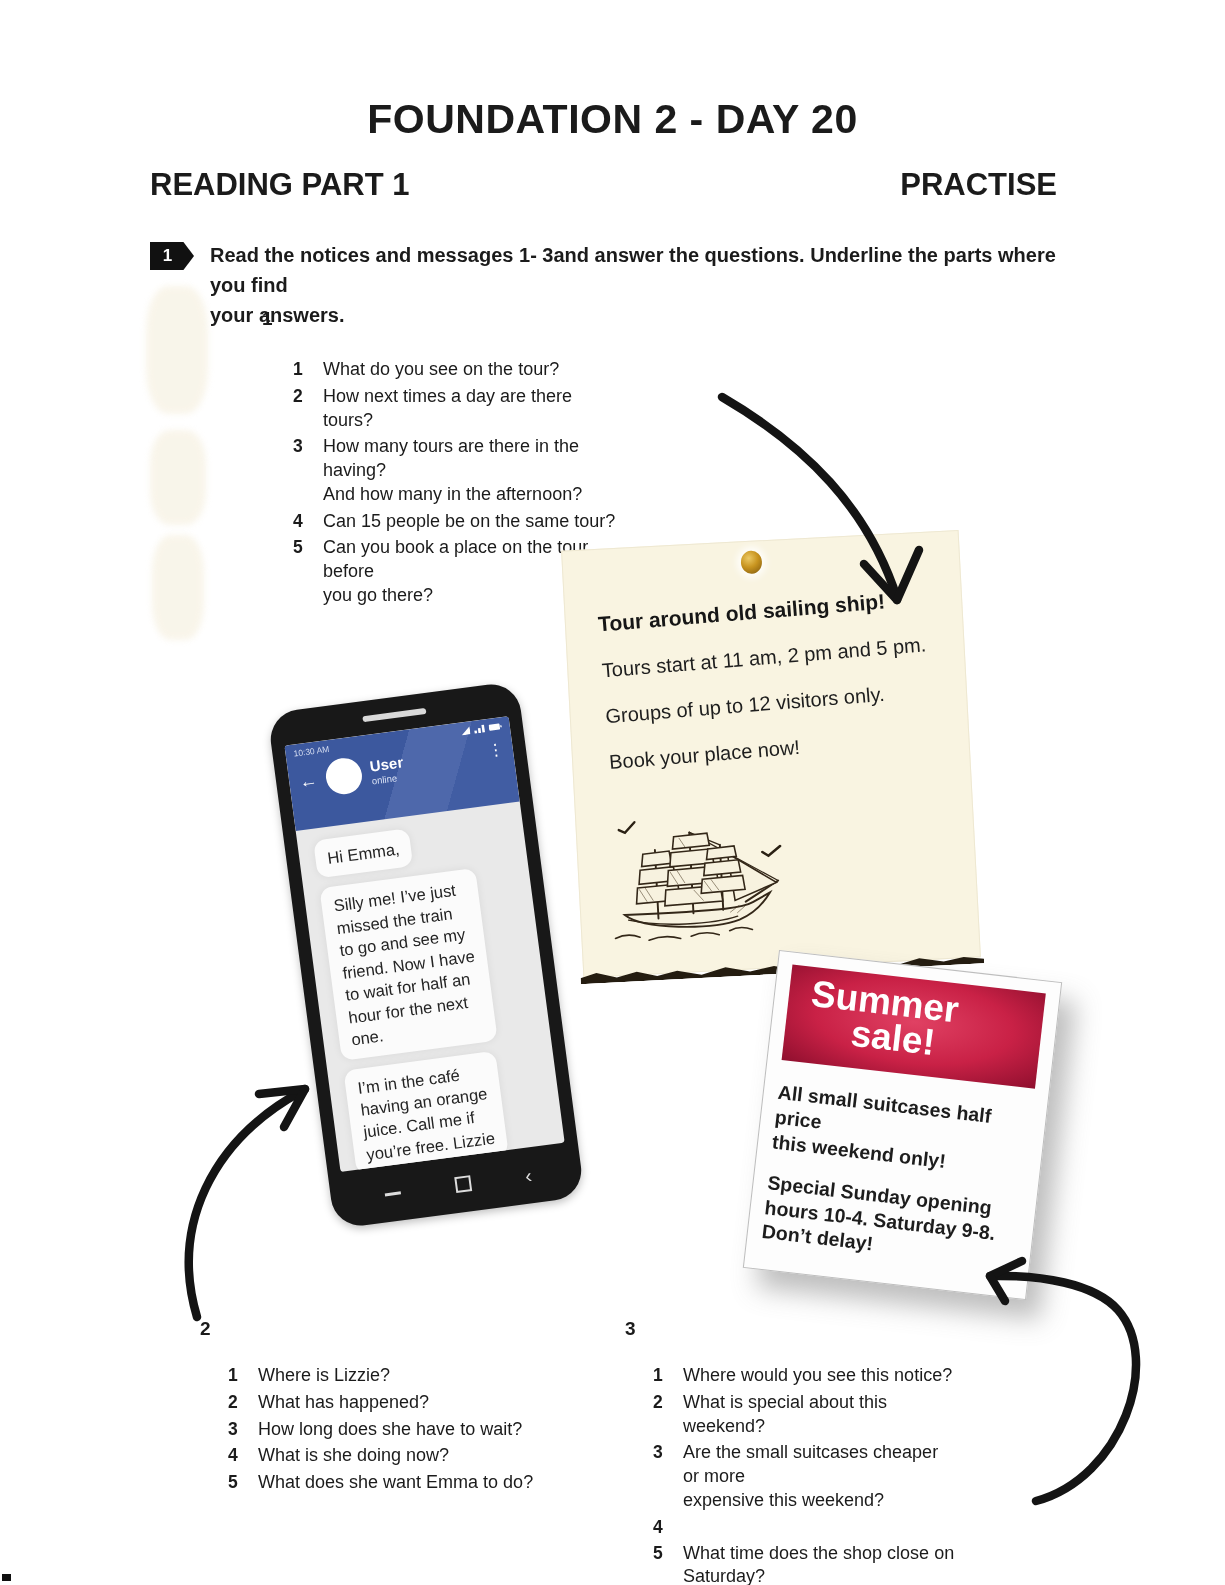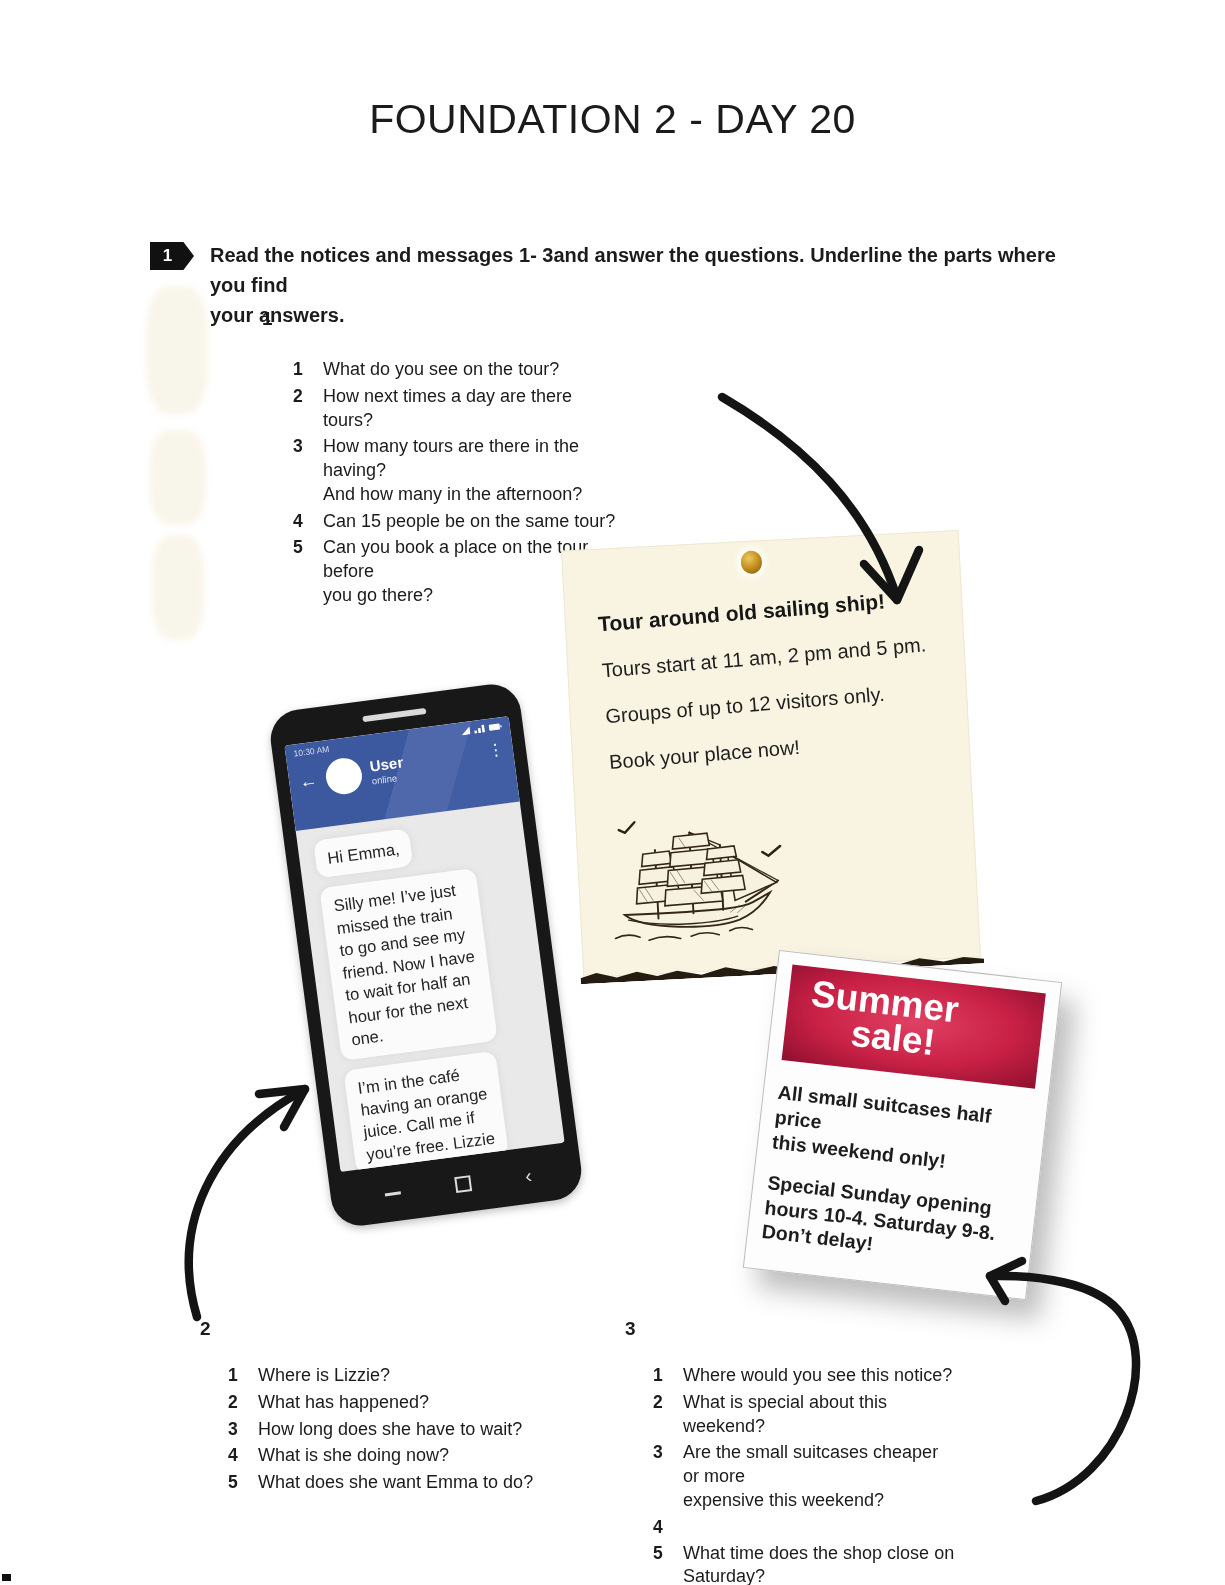--- a/index.html
+++ b/index.html
@@ -4,21 +4,21 @@
 <style>
   html,body{margin:0;padding:0;background:#888;}
   .page{
     position:relative; width:1225px; height:1585px; background:#ffffff;
     font-family:"Liberation Sans", sans-serif; color:#1b1b1b; overflow:hidden;
     margin:0 auto;
   }
   
   .page-title{
     position:absolute; top:96px; left:0; width:100%;
-    text-align:center; font-size:41px; font-weight:400; letter-spacing:.5px;
+    text-align:center; font-size:41px; font-weight:700; letter-spacing:.5px;
   }
   .subrow{
     position:absolute; top:167px; left:150px; right:168px;
     display:flex; justify-content:space-between;
     font-size:31px; font-weight:700;
   }
   .instruction-wrap{ position:absolute; top:240px; left:150px; width:940px; display:flex; }
   .badge{
     flex:0 0 auto; width:44px; height:28px; background:#111; color:#fff;
     clip-path:polygon(0 0,76% 0,100% 50%,76% 100%,0 100%);
@@ -136,20 +136,24 @@
 <body>
 
 <div class="page">
 
   <div class="smudge" style="left:146px;top:286px;width:62px;height:128px;"></div>
   <div class="smudge" style="left:150px;top:430px;width:56px;height:95px;"></div>
   <div class="smudge" style="left:152px;top:535px;width:52px;height:105px;"></div>
   <div class="corner-mark"></div>
 
   <div class="page-title">FOUNDATION 2 - DAY 20</div>
+  <div class="subrow">
+    <span>READING PART 1</span>
+    <span>PRACTISE</span>
+  </div>
   <div class="instruction-wrap">
     <div class="badge">1</div>
     <div class="instruction">Read the notices and messages 1- 3and answer the questions. Underline the parts where you find
 your answers.</div>
   </div>
 
   <div class="qset" id="qset1">
     <div class="qset-label">1</div>
     <div class="qlist">
       <div class="qitem">

